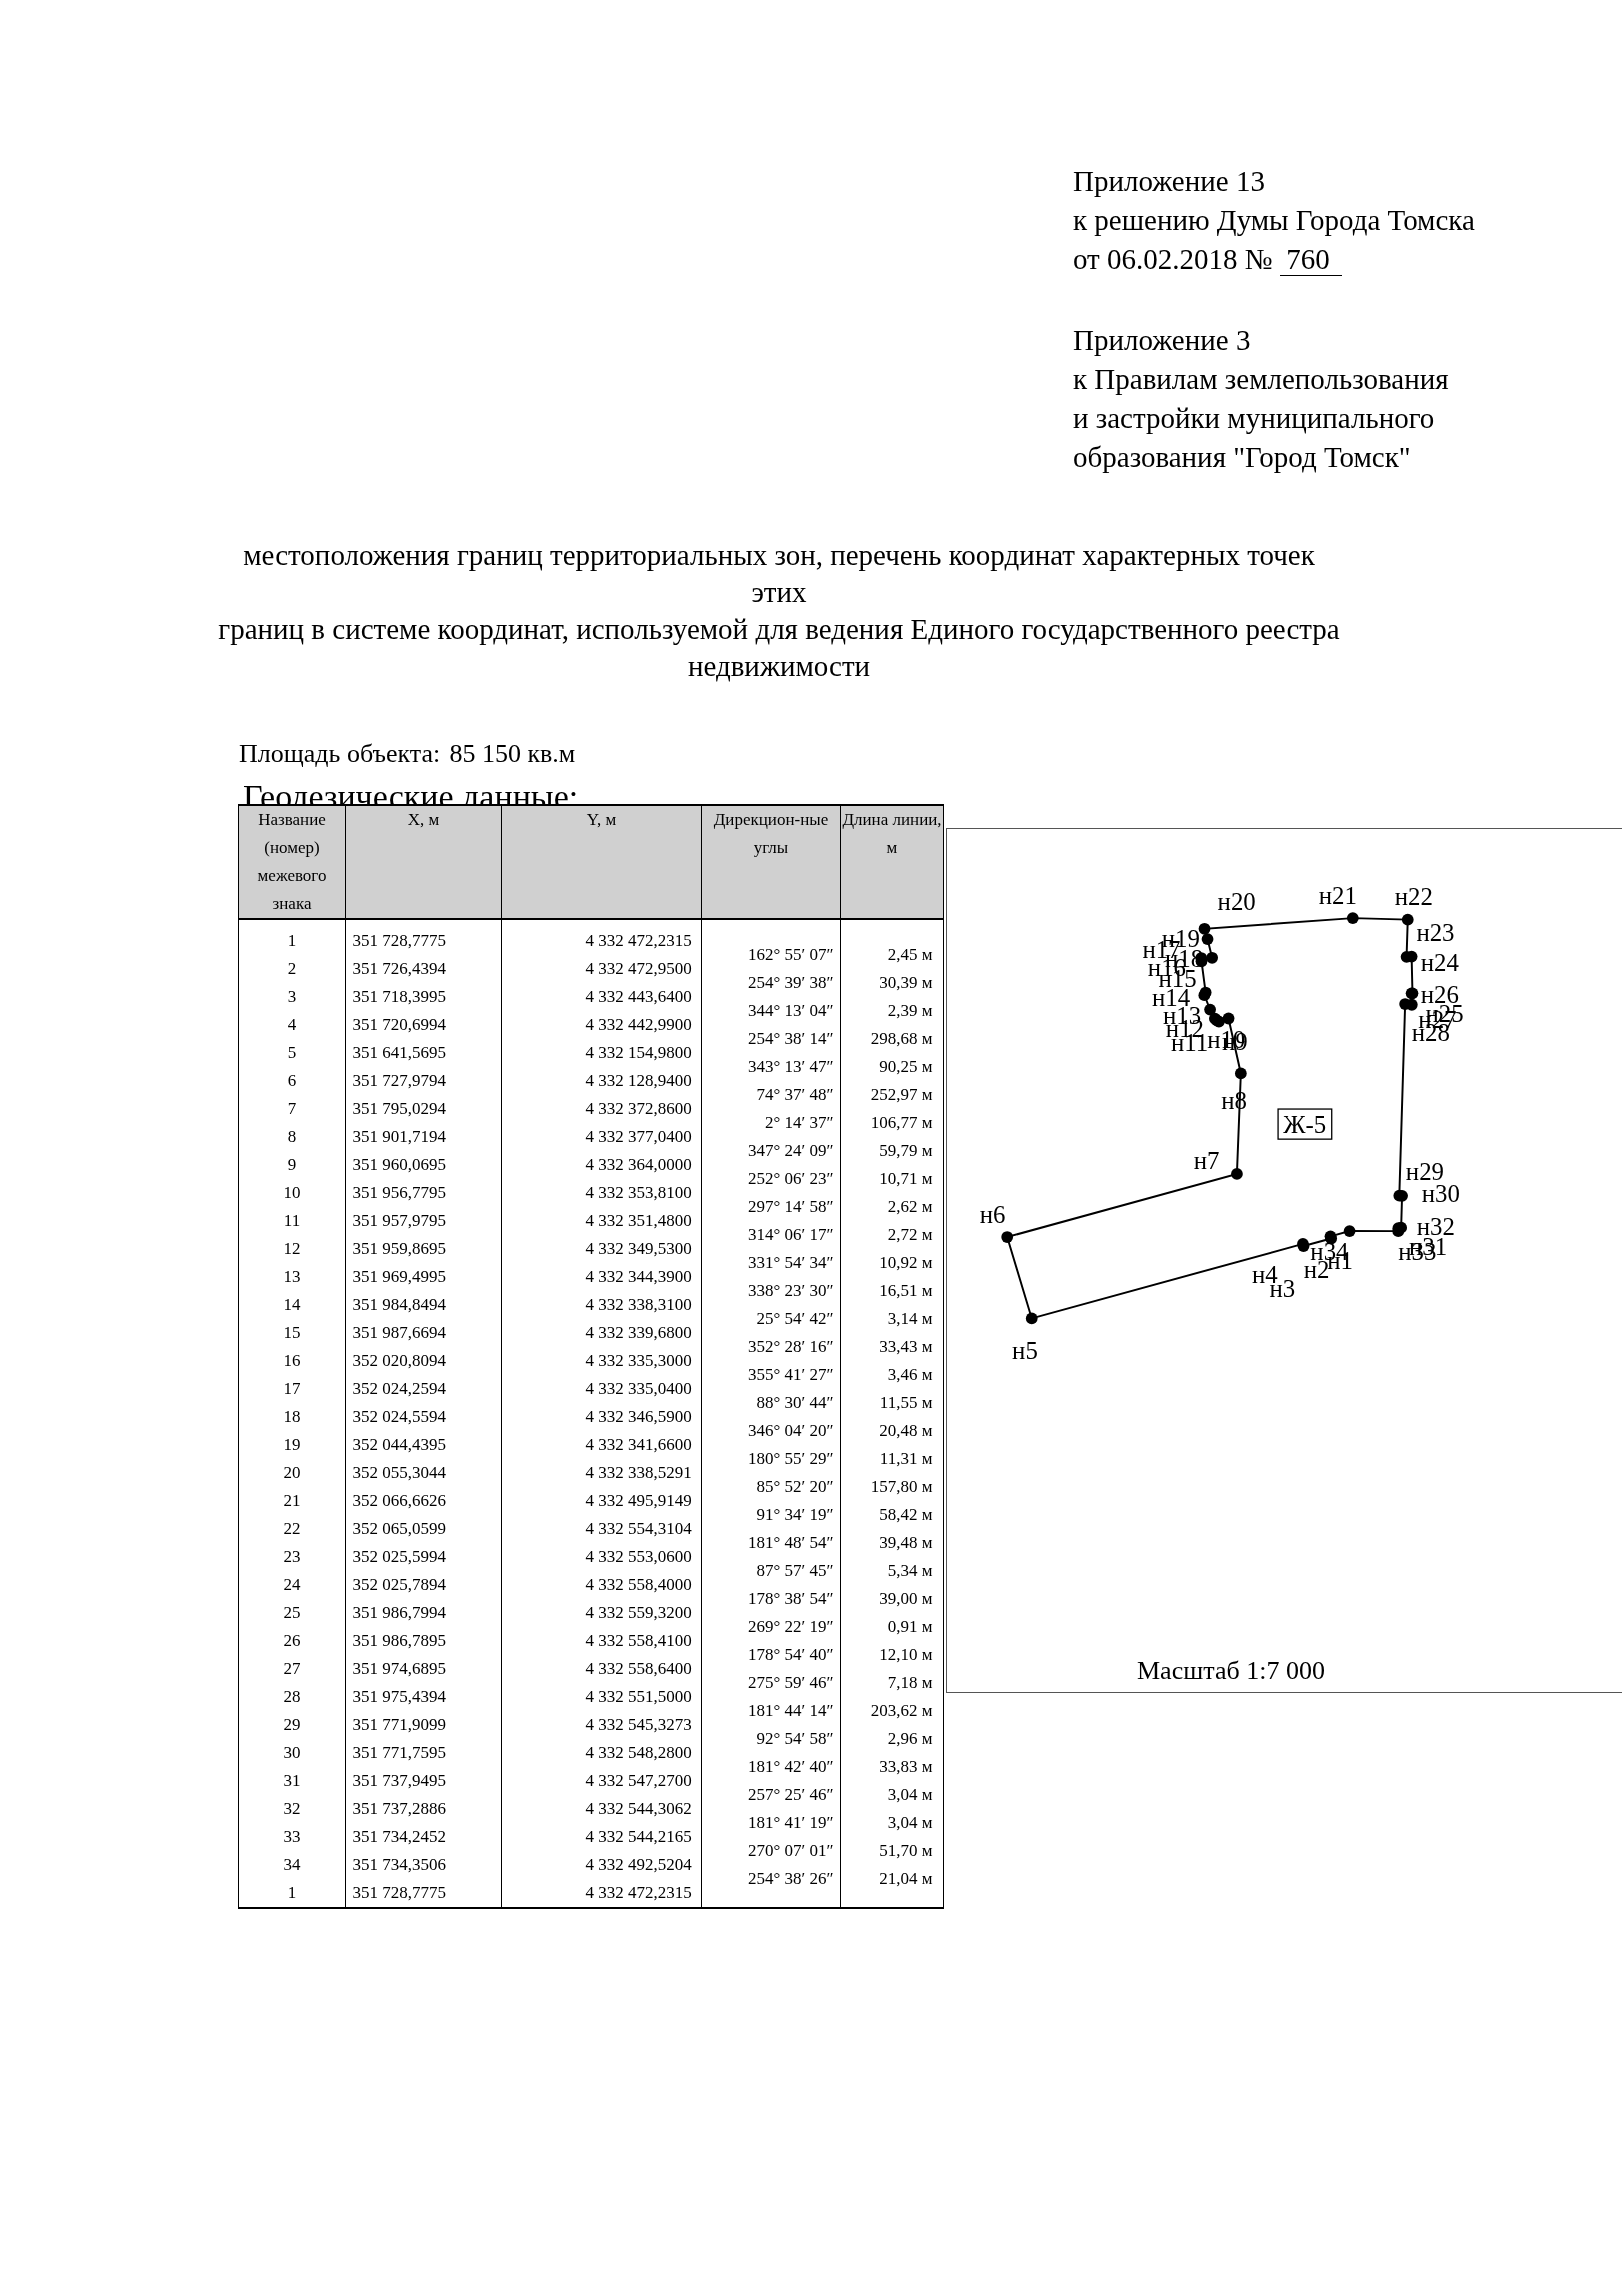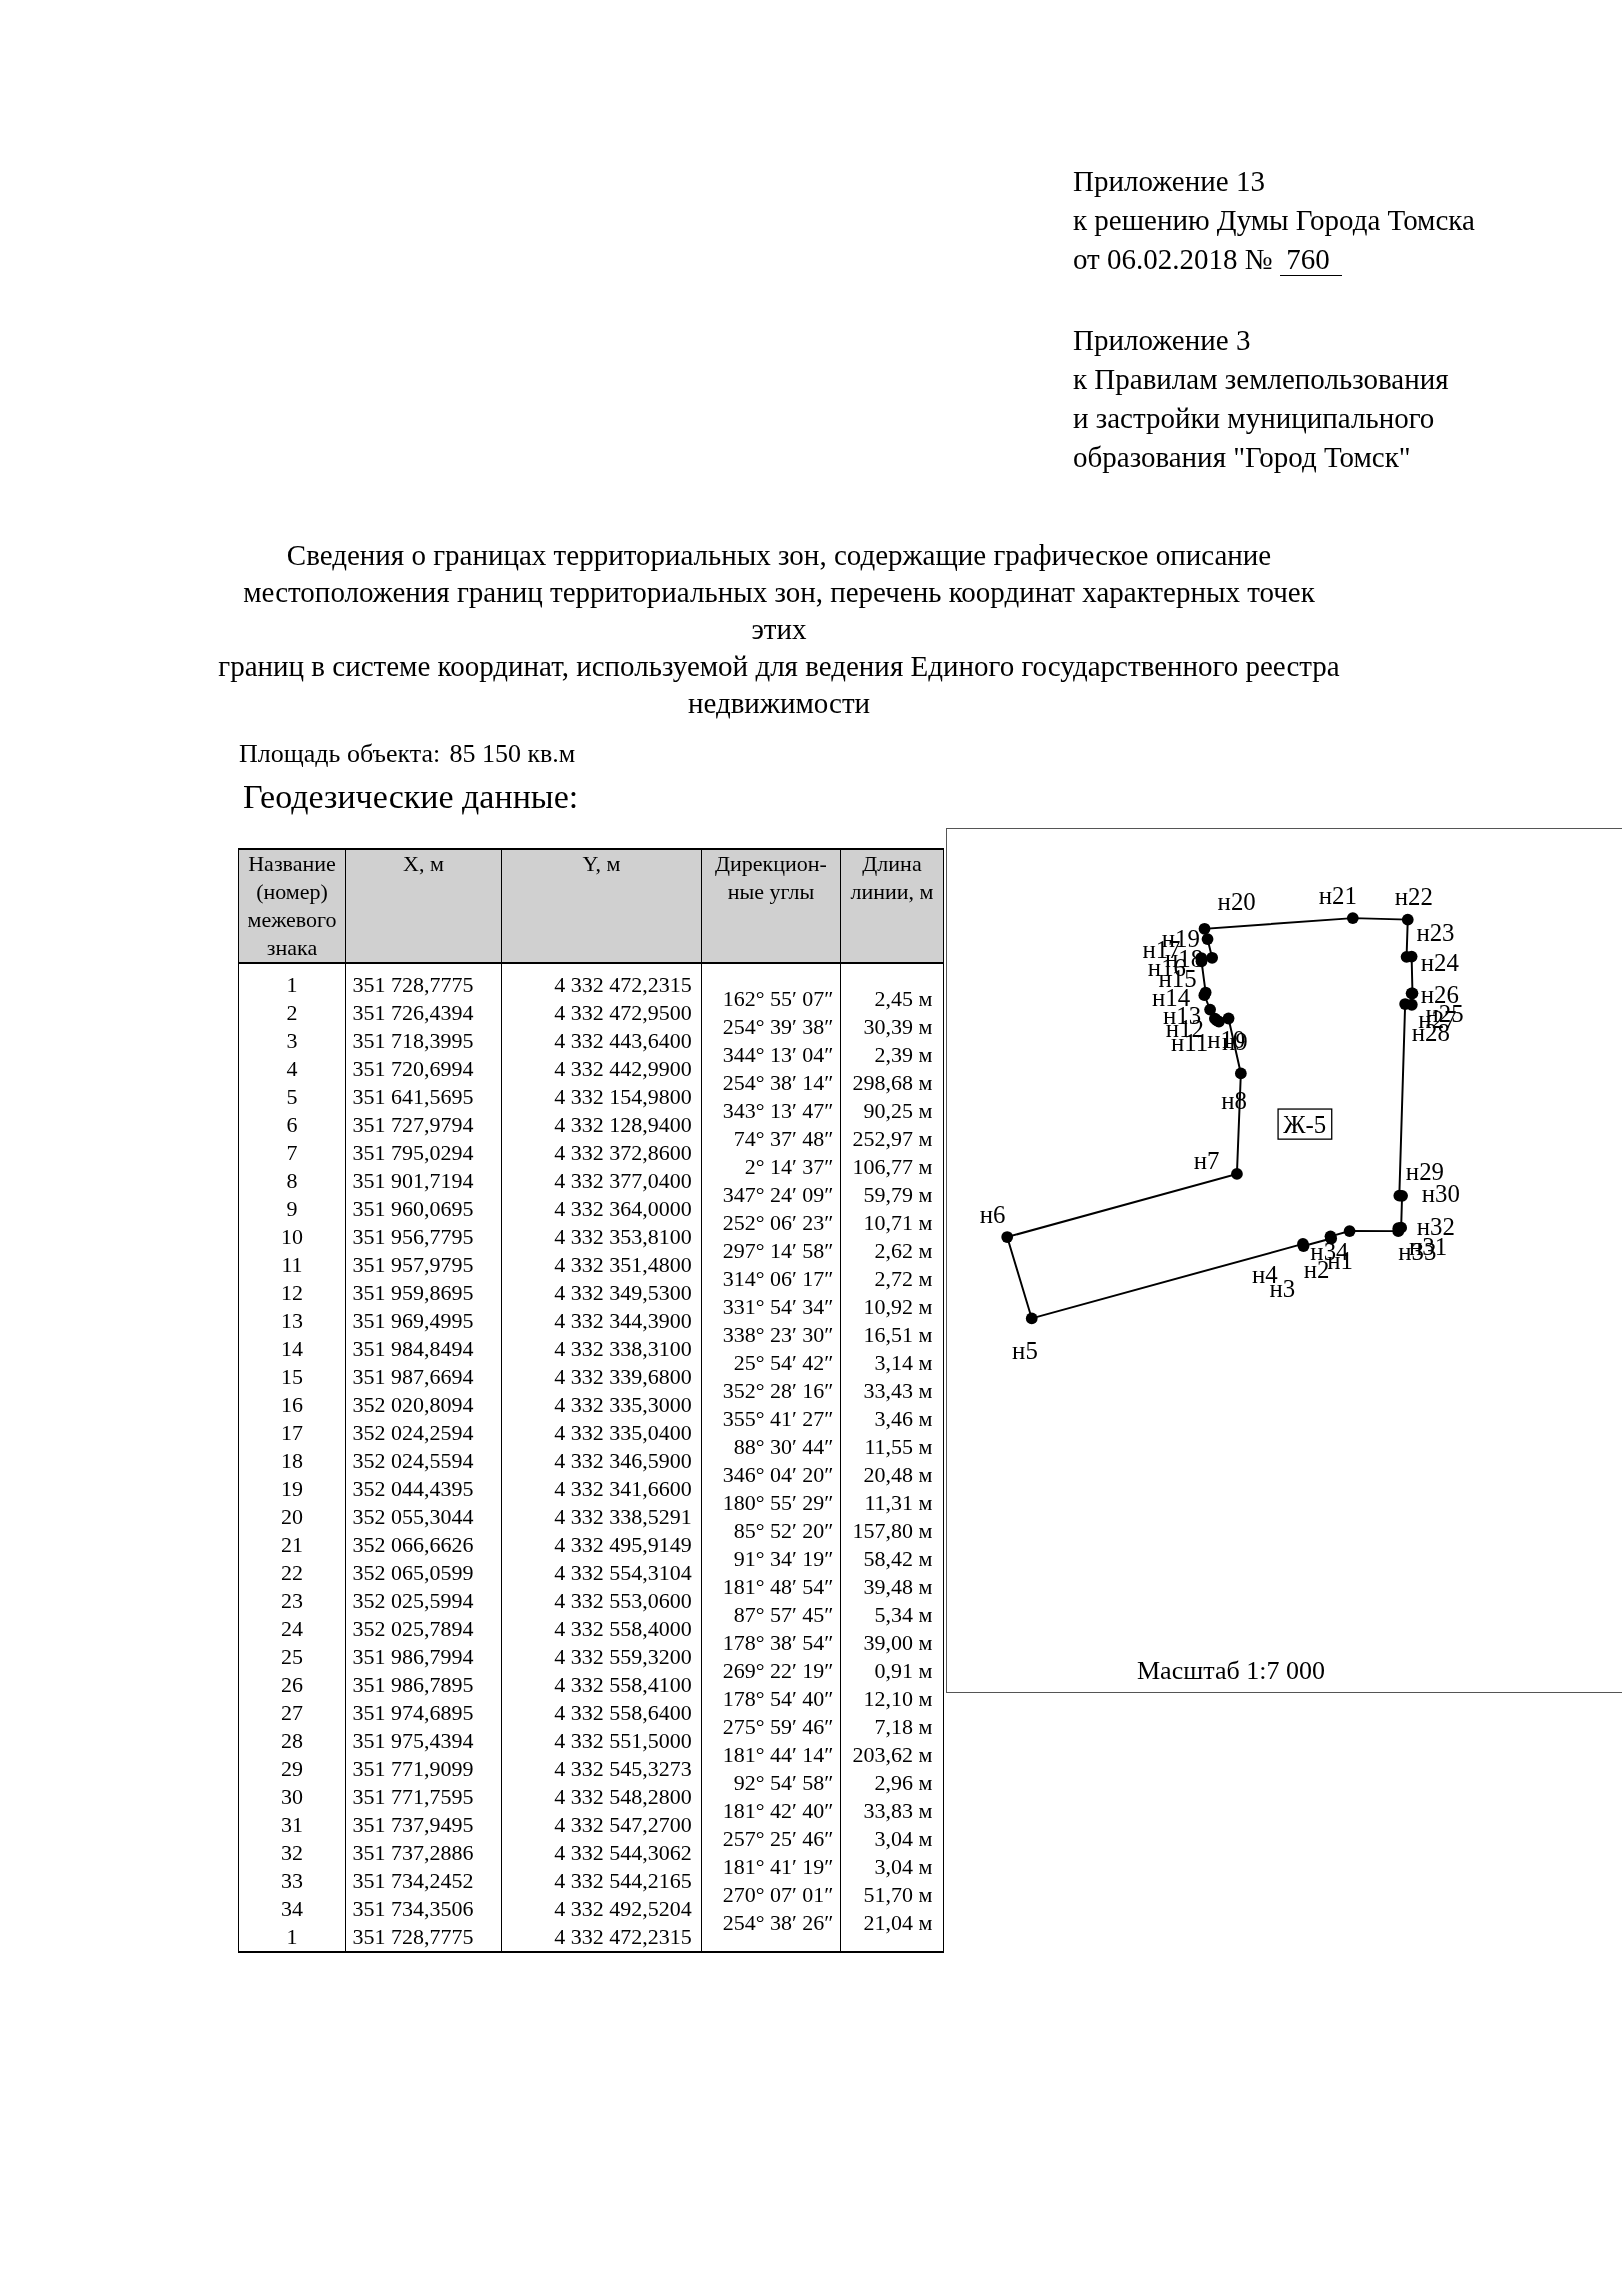--- a/index.html
+++ b/index.html
@@ -14,22 +14,22 @@
   .num-underline { display: inline-block; border-bottom: 1.3px solid #000; padding: 0 11.8px 0 6.5px; line-height: 31px; }
   .title {
     position: absolute; left: 216px; width: 1126px; top: 537px;
     text-align: center; font-size: 29px; line-height: 37px;
   }
   .area { position: absolute; left: 239px; top: 739px; font-size: 26px; white-space: nowrap; }
   .area .val { margin-left: 9.2px; }
   .geo-heading { position: absolute; left: 243px; top: 778px; font-size: 34px; white-space: nowrap; }
 
   table.coords {
-    position: absolute; left: 238px; top: 848px; width: 705px; height: 945px;
-    border-collapse: collapse; font-size: 22px; table-layout: fixed;
+    position: absolute; left: 238px; top: 804px; width: 705px; height: 945px;
+    border-collapse: collapse; font-size: 17px; table-layout: fixed;
   }
   table.coords th {
     background: #d0d0d0; font-weight: normal; vertical-align: top; line-height: 28px;
     border-left: 1.3px solid #000; border-right: 0.7px solid #000; padding: 0 1.3px;
     height: 111px;
   }
   table.coords thead tr { border-top: 2px solid #000; border-bottom: 2px solid #000; }
   table.coords td {
     vertical-align: top; border-left: 0.7px solid #000; border-right: 0.7px solid #000;
     padding: 0; border-bottom: 2px solid #000;
@@ -64,21 +64,20 @@
 </div>
 
 <div class="appendix" id="app3">
   <div>Приложение  3</div>
   <div>к Правилам землепользования</div>
   <div>и застройки муниципального</div>
   <div>образования "Город Томск"</div>
 </div>
 
 <div class="title">
-  <div>Сведения о границах территориальных зон, содержащие графическое описание</div>
   <div>местоположения границ территориальных зон, перечень координат характерных точек этих</div>
   <div>границ в системе координат, используемой для ведения Единого государственного реестра</div>
   <div>недвижимости</div>
 </div>
 
 <div class="area">
   <span>Площадь объекта:</span><span class="val">85 150 кв.м</span>
 </div>
 
 <div class="geo-heading">Геодезические данные:</div>

